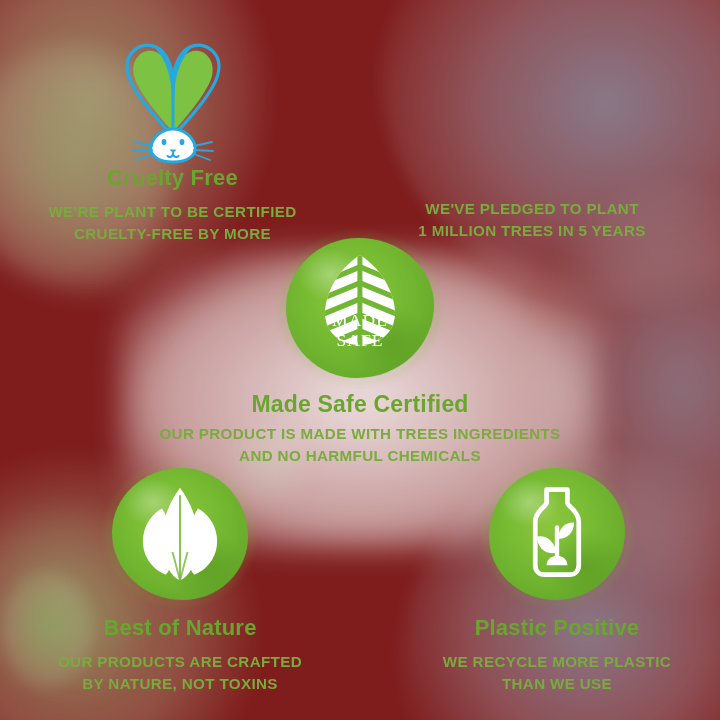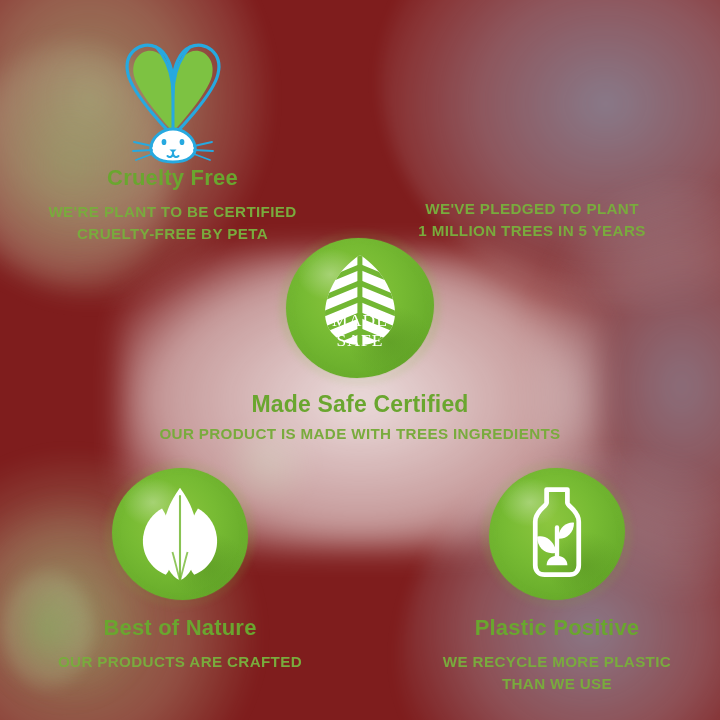--- a/index.html
+++ b/index.html
@@ -158,21 +158,21 @@
       <path d="M61 117 C61 121 64.5 122 66.5 120" fill="none" stroke="#26a9e0" stroke-width="2" stroke-linecap="round"></path>
 
       <path d="M40 110 L22 106 M40 114 L21 115 M40 118 L24 124" stroke="#26a9e0" stroke-width="1.8" stroke-linecap="round" fill="none"></path>
       <path d="M82 110 L100 106 M82 114 L101 115 M82 118 L98 124" stroke="#26a9e0" stroke-width="1.8" stroke-linecap="round" fill="none"></path>
     </svg>
 
     <div style="height:148px;"></div>
     <div class="title">Cruelty Free</div>
     <div class="sub">
       <div>WE'RE PLANT TO BE CERTIFIED</div>
-      <div>CRUELTY-FREE BY PETA</div>
+      <div>CRUELTY-FREE BY MORE</div>
     </div>
   </div>
 
   <div class="panel" style="left:361px;top:62px;width:342px;">
 
     <div style="height:120px;"></div>
     <div class="sub" style="margin-top:16px;">
       <div>WE'VE PLEDGED TO PLANT</div>
       <div>1 MILLION TREES IN 5 YEARS</div>
     </div>
@@ -202,20 +202,21 @@
           <rect x="52.4" y="4" width="5" height="96" fill="#72b733"></rect>
         </g>
         <text x="55" y="77" text-anchor="middle" font-family="'Liberation Serif', serif" font-size="17.5" letter-spacing="1.1" fill="#ffffff">MADE</text>
         <text x="55" y="97" text-anchor="middle" font-family="'Liberation Serif', serif" font-size="17.5" letter-spacing="1.1" fill="#ffffff">SAFE</text>
       </svg>
     </div>
 
     <div class="title" style="font-size:23px;margin-bottom:6px;">Made Safe Certified</div>
     <div class="sub">
       <div>OUR PRODUCT IS MADE WITH TREES INGREDIENTS</div>
+      <div>AND NO HARMFUL CHEMICALS</div>
     </div>
   </div>
 
   <div class="panel" style="left:10px;top:468px;width:340px;">
 
     <div class="badge" style="width:136px;height:132px;margin:0 auto 16px auto;border-radius:51% 49% 48% 52%/49% 52% 48% 51%;">
       <svg viewBox="0 0 110 110" width="104" height="104">
 
         <path d="M40 98 C24 92 14 76 16 58 C18 42 28 32 36 28 C44 40 48 58 47 74 C46 86 44 94 40 98 Z" fill="#ffffff"></path>
 
@@ -226,20 +227,21 @@
         <path d="M55 14 L55 104" stroke="#74b935" stroke-width="2.2" fill="none" opacity=".85"></path>
 
         <path d="M47 74 C50 84 52 94 55 104" stroke="#74b935" stroke-width="2" fill="none" opacity=".8"></path>
         <path d="M63 74 C60 84 58 94 55 104" stroke="#74b935" stroke-width="2" fill="none" opacity=".8"></path>
       </svg>
     </div>
 
     <div class="title">Best of Nature</div>
     <div class="sub">
       <div>OUR PRODUCTS ARE CRAFTED</div>
+      <div>BY NATURE, NOT TOXINS</div>
     </div>
   </div>
 
   <div class="panel" style="left:392px;top:468px;width:330px;">
 
     <div class="badge" style="width:136px;height:132px;margin:0 auto 16px auto;border-radius:49% 51% 51% 49%/52% 48% 52% 48%;">
       <svg viewBox="0 0 110 110" width="104" height="104">
 
         <path d="M44 8 L66 8 L66 22 C66 26 78 30 78 42 L78 88 C78 94 74 98 68 98 L42 98 C36 98 32 94 32 88 L32 42 C32 30 44 26 44 22 Z" fill="none" stroke="#ffffff" stroke-width="5" stroke-linejoin="round"></path>
 

